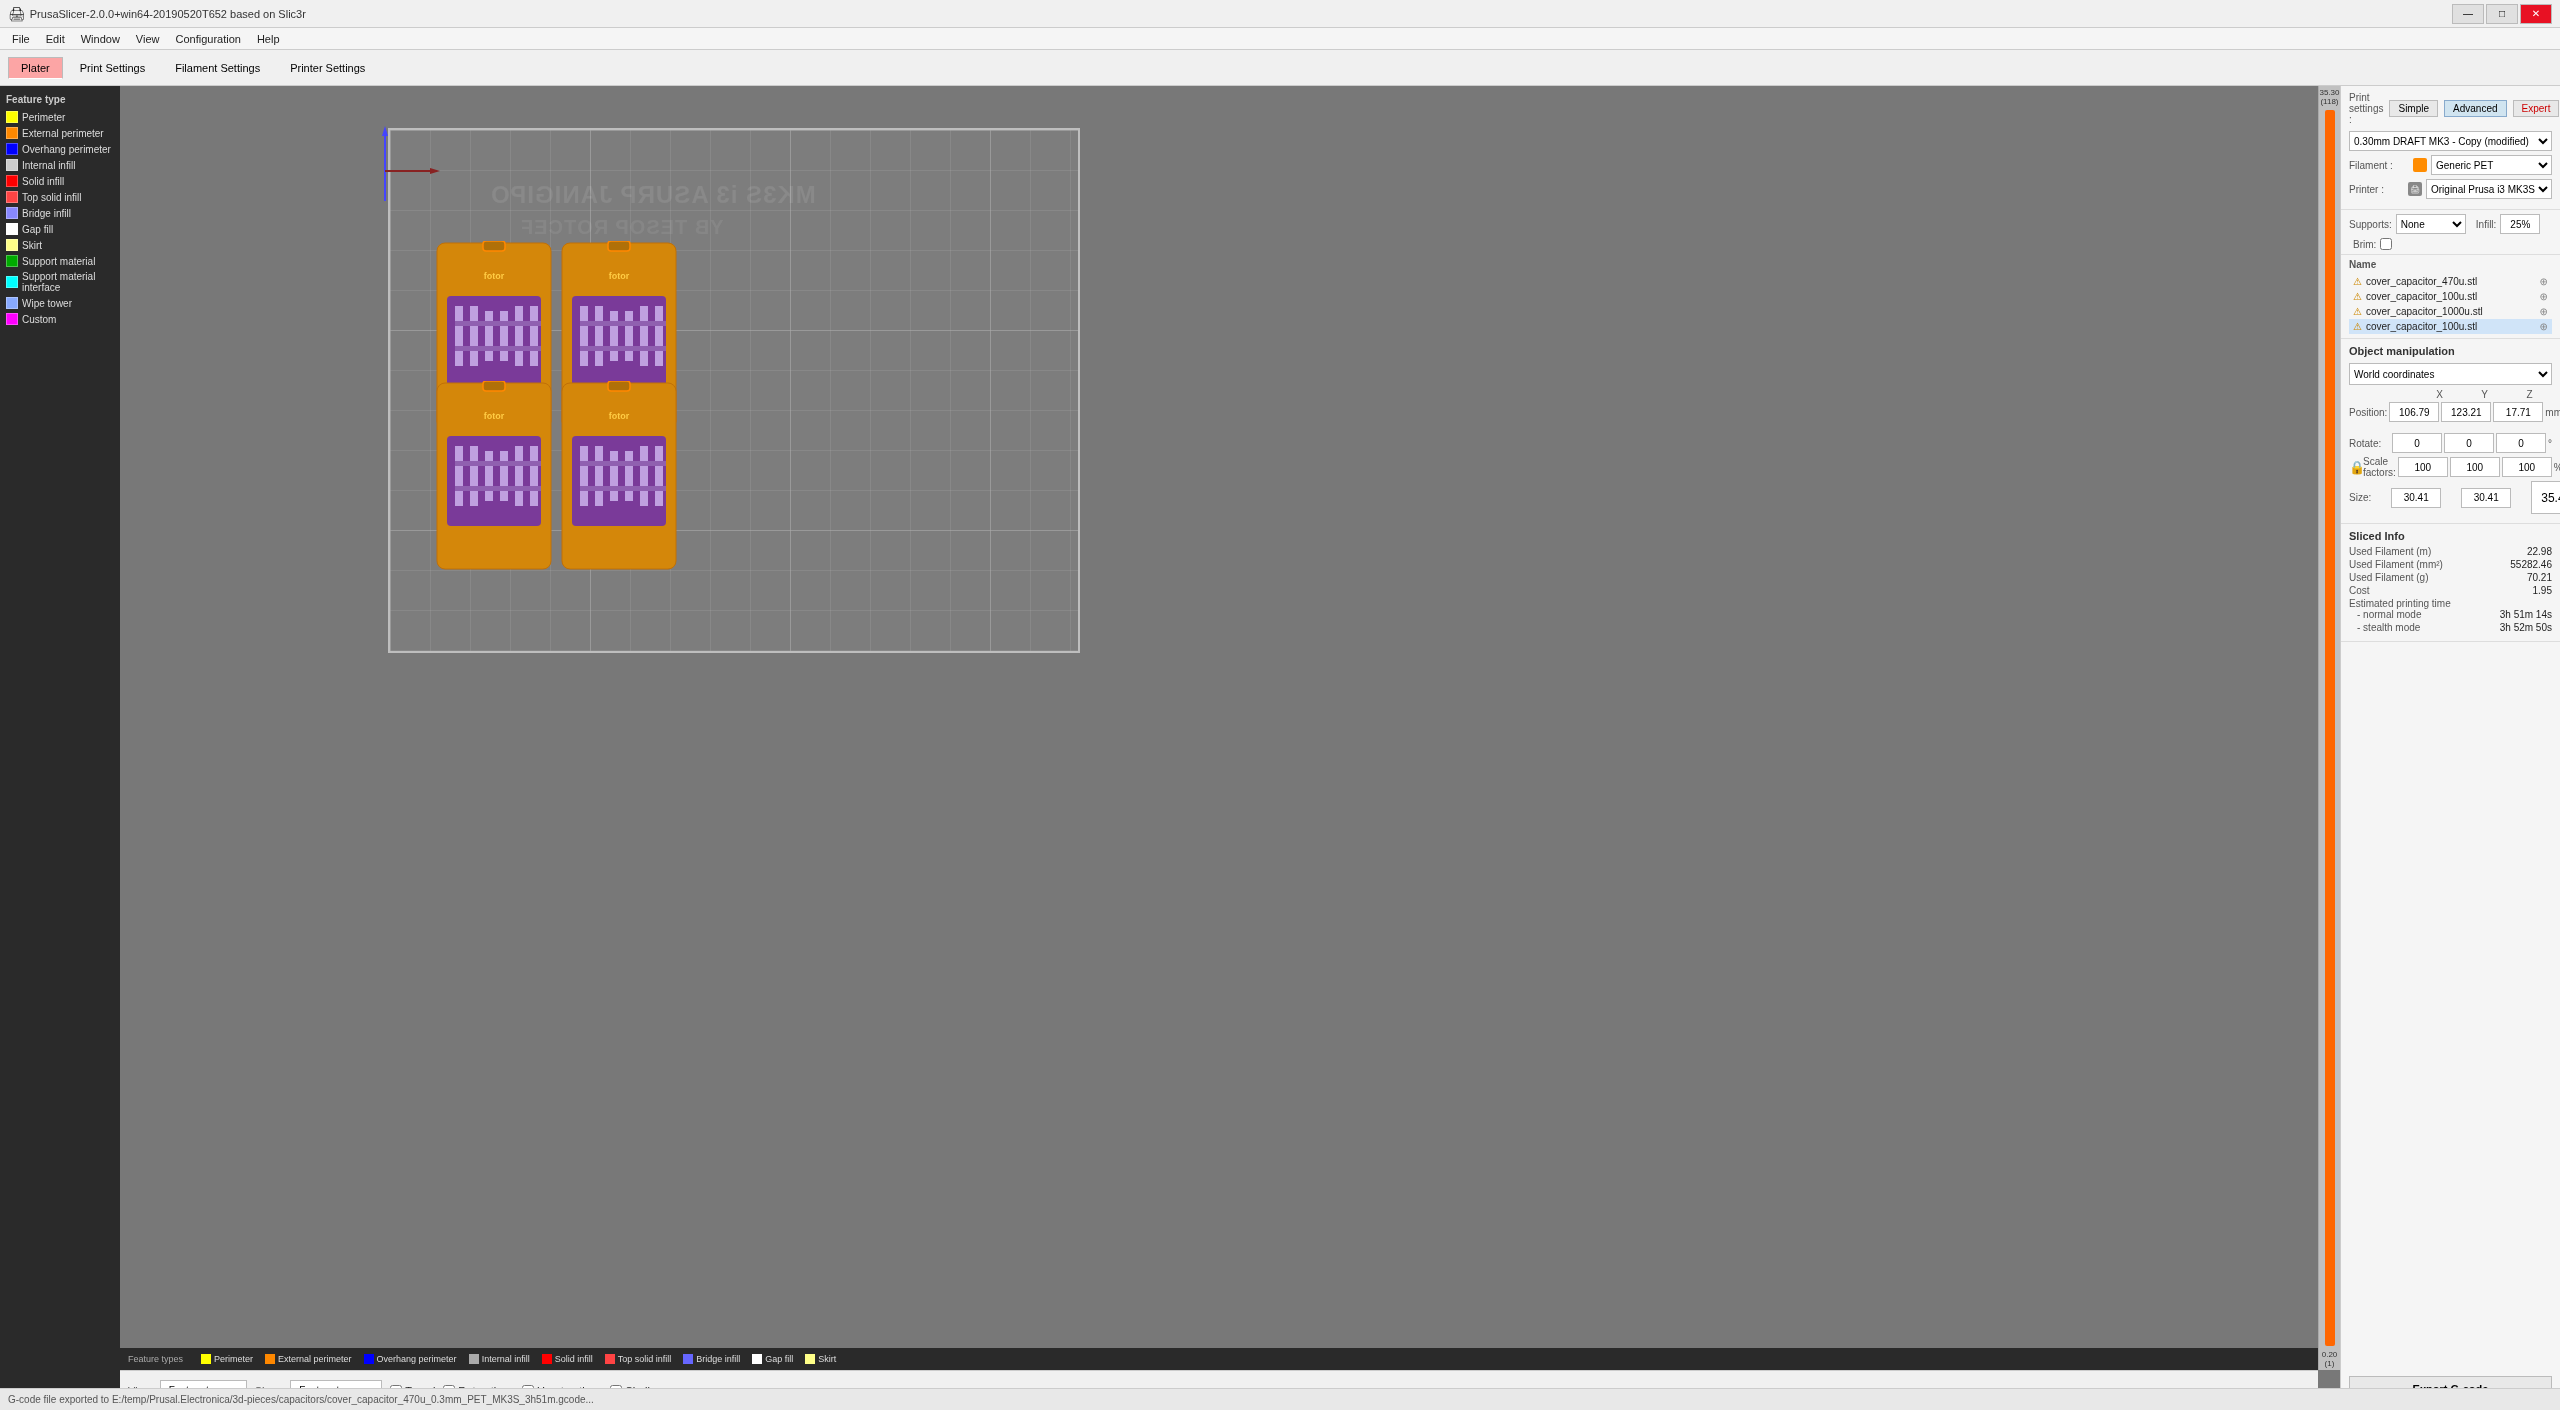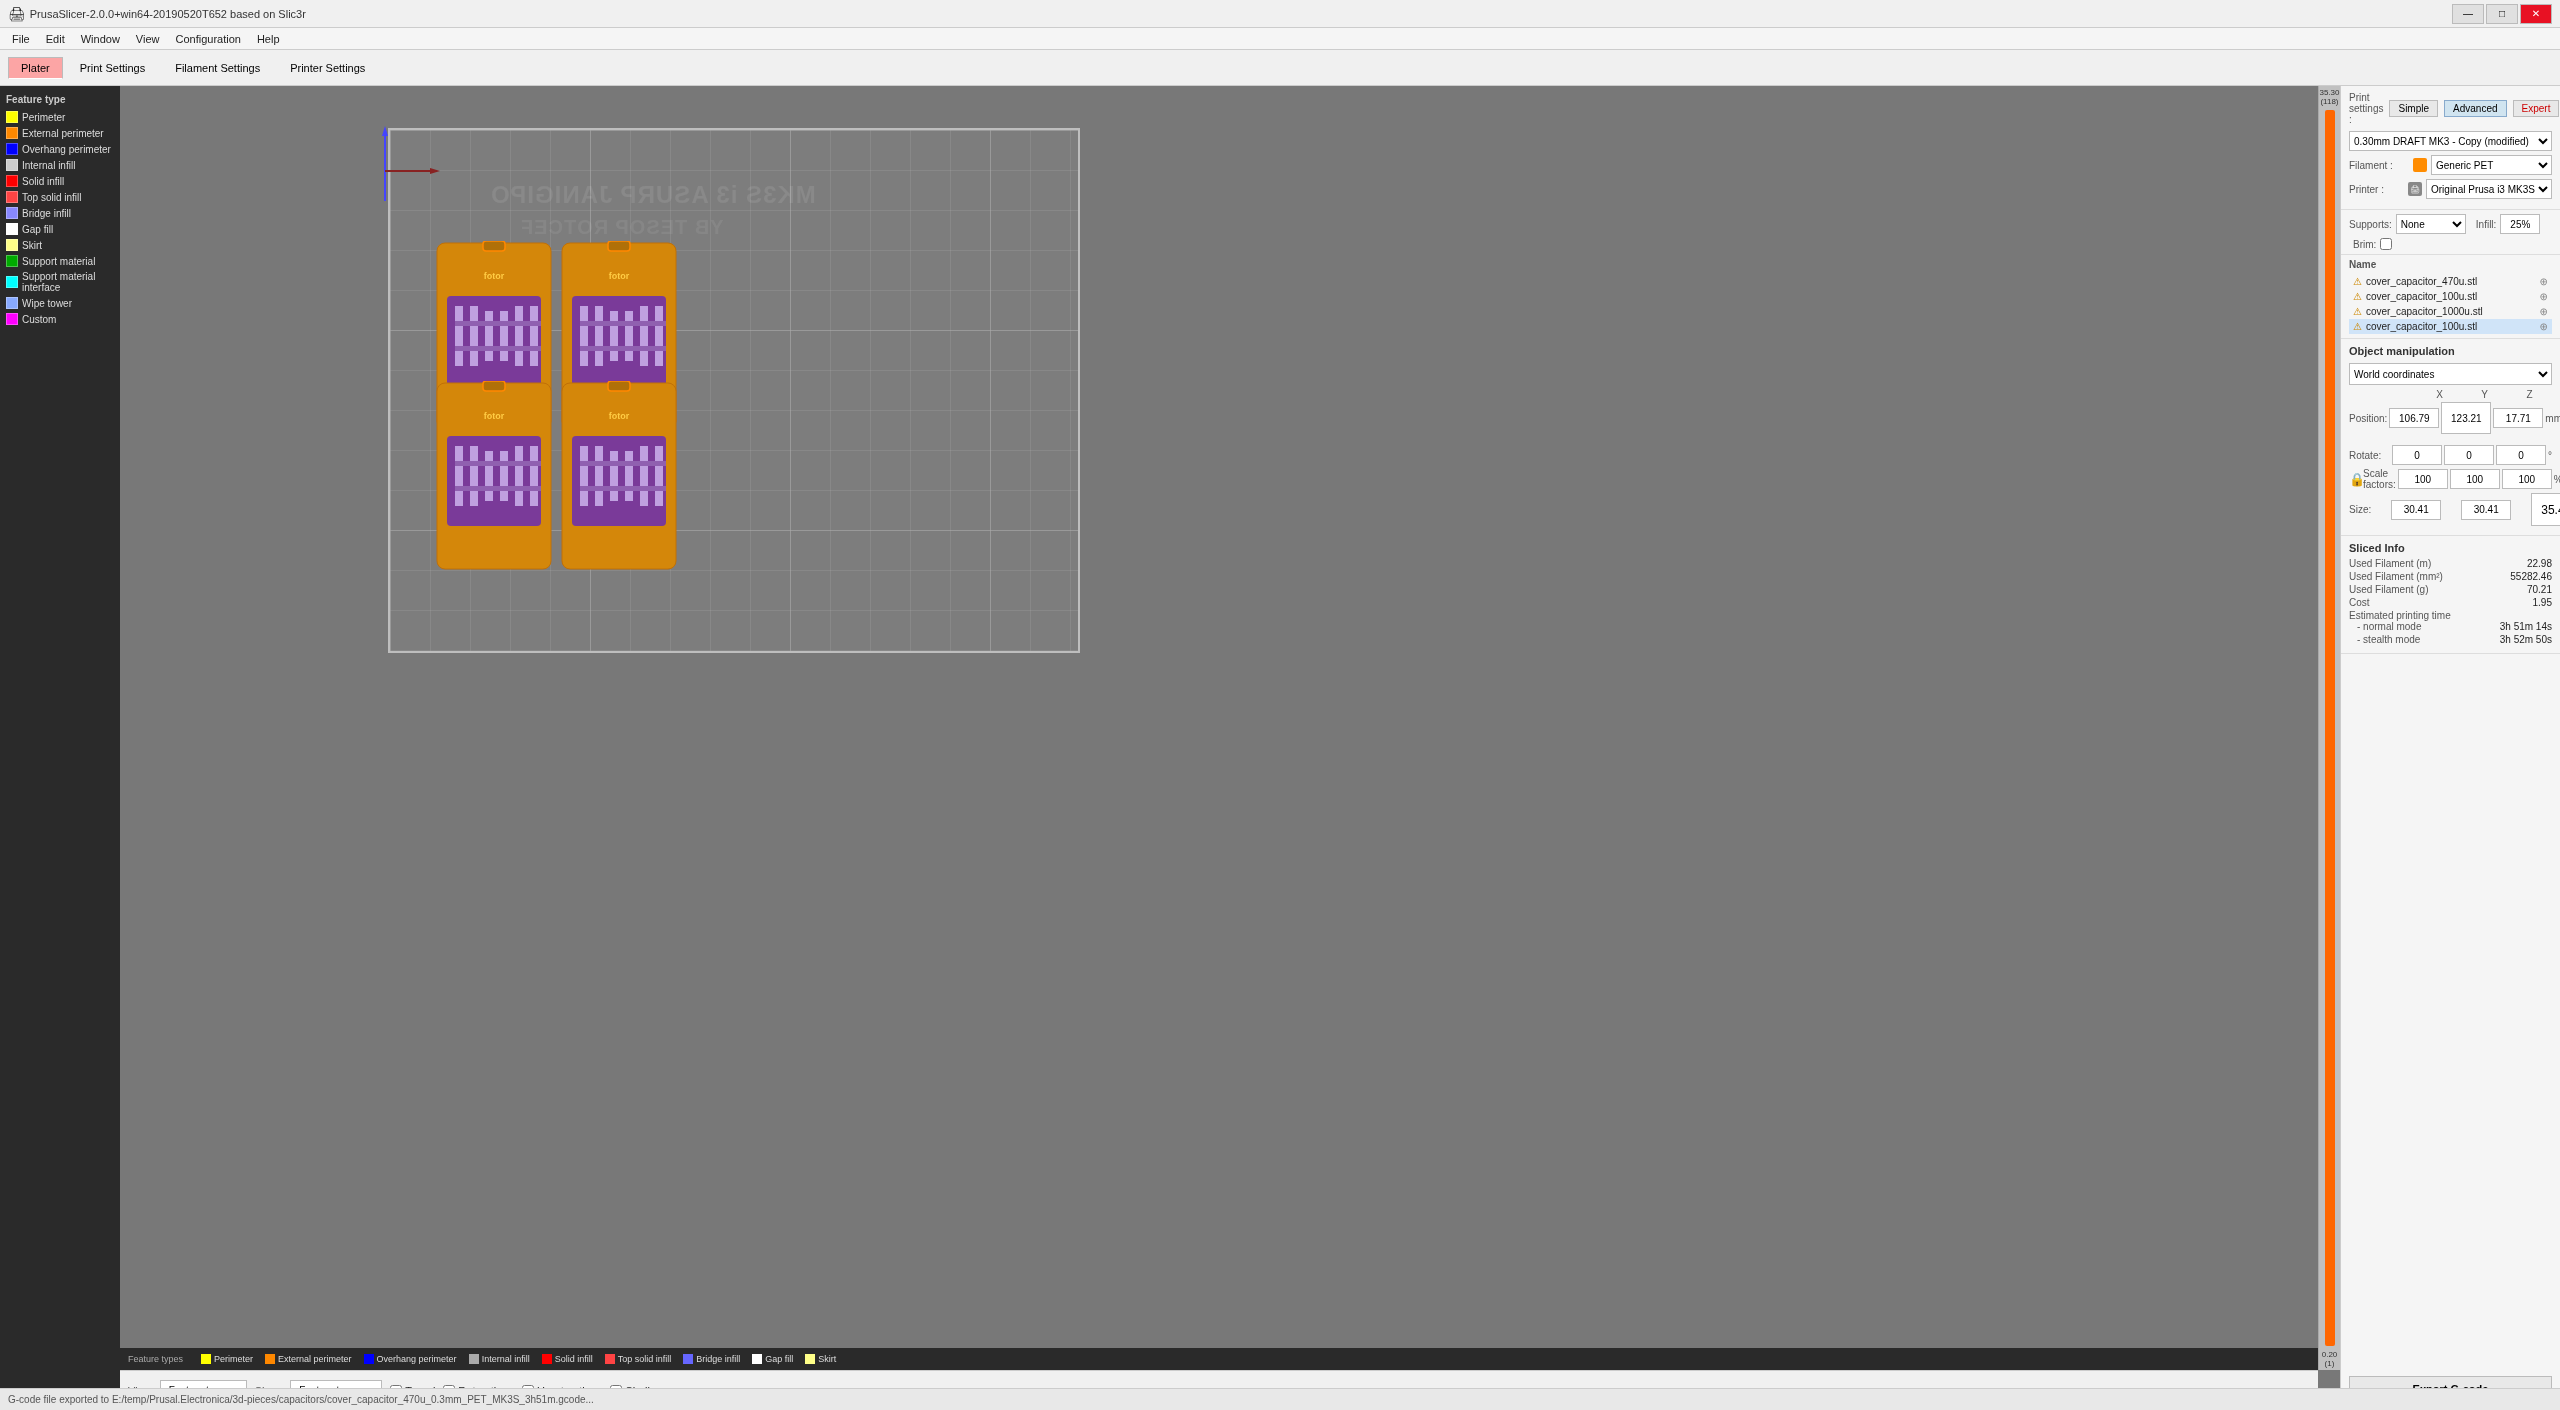--- a/index.html
+++ b/index.html
@@ -467,21 +467,21 @@
 
       <div style="display:flex; margin-bottom:2px; margin-left:68px;">
         <span style="width:52px; text-align:center; font-size:10px; color:#555;">X</span>
         <span style="width:52px; text-align:center; font-size:10px; color:#555;">Y</span>
         <span style="width:52px; text-align:center; font-size:10px; color:#555;">Z</span>
       </div>
 
       <div class="manip-row" style="display:flex; align-items:center; gap:2px; margin-bottom:11px;">
         <span class="manip-label" style="font-size:10px; color:#555; width:65px;">Position:</span>
         <input type="text" class="manip-input" value="106.79" style="width: 50px; height: 20px; font-size: 10px; border: 1px solid rgb(187, 187, 187); text-align: center;">
-        <input type="text" class="manip-input" value="123.21" style="width: 50px; height: 32px; font-size: 10px; border: 1px solid rgb(187, 187, 187); text-align: center;">
+        <input type="text" class="manip-input" value="123.21" style="width: 50px; height: 20px; font-size: 10px; border: 1px solid rgb(187, 187, 187); text-align: center;">
         <input type="text" class="manip-input" value="17.71" style="width: 50px; height: 20px; font-size: 10px; border: 1px solid rgb(187, 187, 187); text-align: center;">
         <span class="manip-unit" style="font-size:10px; color:#555;">mm</span>
       </div>
 
       <div class="manip-row" style="display:flex; align-items:center; gap:2px; margin-bottom:3px;">
         <span class="manip-label" style="font-size:10px; color:#555; width:65px;">Rotate:</span>
         <input type="text" class="manip-input" value="0" style="width: 50px; height: 20px; font-size: 10px; border: 1px solid rgb(187, 187, 187); text-align: center;">
         <input type="text" class="manip-input" value="0" style="width: 50px; height: 20px; font-size: 10px; border: 1px solid rgb(187, 187, 187); text-align: center;">
         <input type="text" class="manip-input" value="0" style="width: 50px; height: 20px; font-size: 10px; border: 1px solid rgb(187, 187, 187); text-align: center;">
         <span class="manip-unit" style="font-size:10px; color:#555;">°</span>

